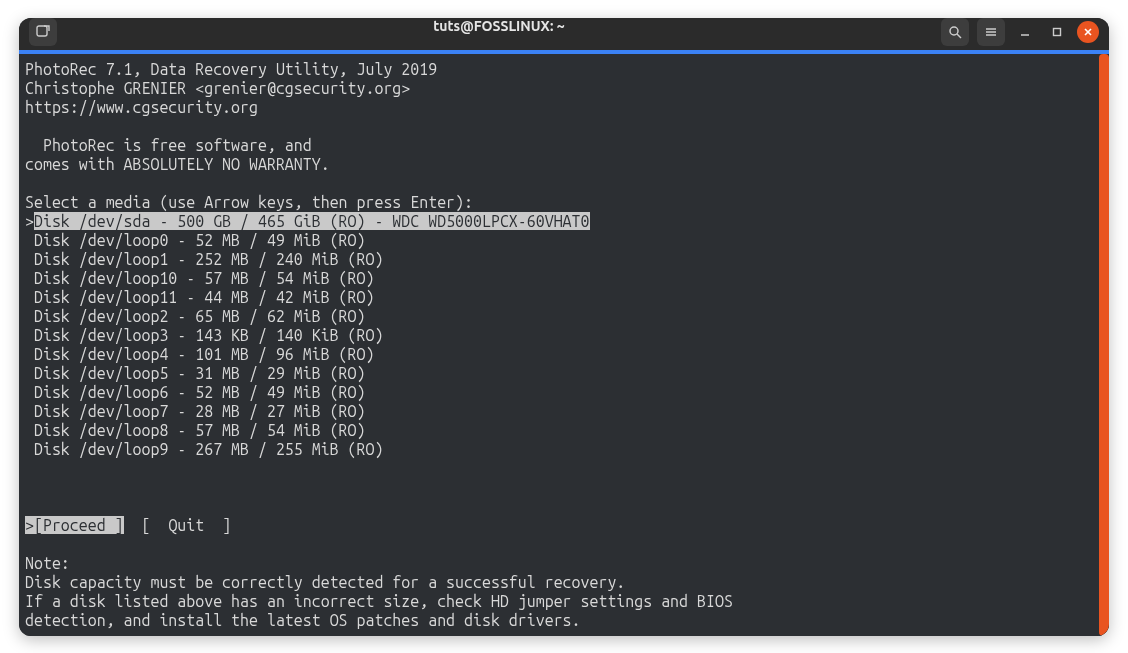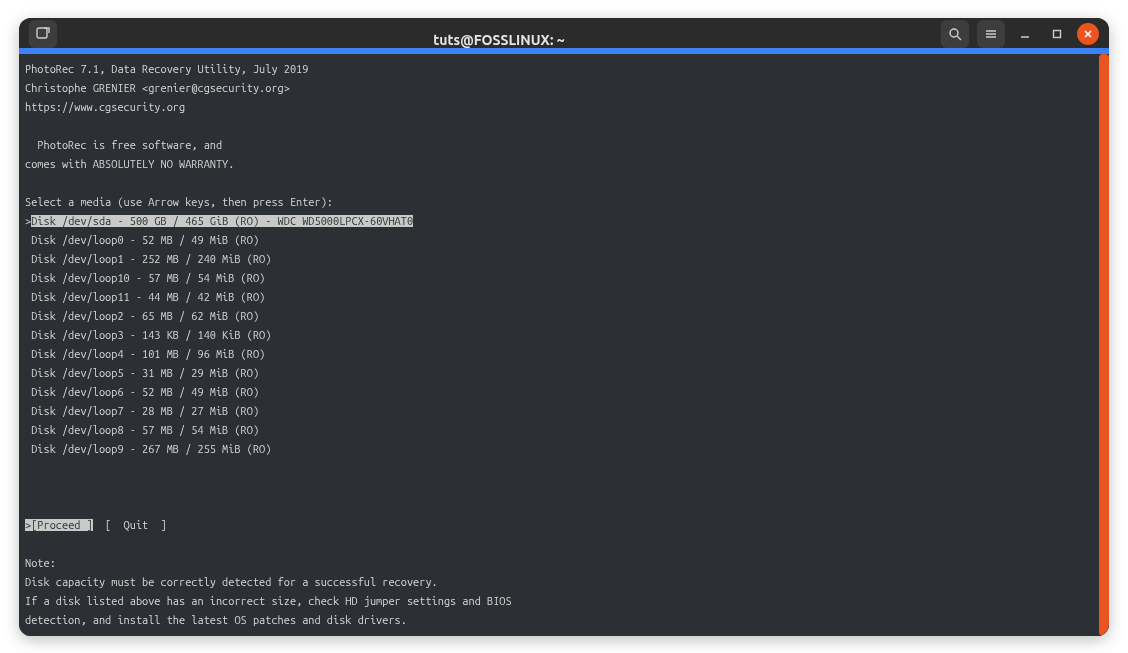--- a/index.html
+++ b/index.html
@@ -19,24 +19,24 @@
     border-radius: 12px;
     overflow: hidden;
     box-shadow: 0 4px 16px rgba(0,0,0,0.25);
     display: flex;
     flex-direction: column;
   }
   .titlebar {
     height: 38px;
     background: #2b2b2b;
     display: flex;
-    align-items: flex-end;
+    align-items: flex-start;
     padding: 0 10px;
     gap: 8px;
-    border-bottom: 6px solid #3b82f6;
+    border-bottom: 4px solid #3b82f6;
   }
   .tb-left { display:flex; align-items:center; gap:8px;}
   .tb-btn-square {
     width: 28px; height: 28px;
     background: #3d3d3d;
     border-radius: 6px;
     display:flex; align-items:center; justify-content:center;
     color:#ddd;
   }
   .tb-title {
@@ -71,21 +71,21 @@
   }
   .terminal-wrap {
     flex:1;
     display:flex;
     background:#2c2f33;
   }
   .terminal {
     flex:1;
     padding: 6px 6px 6px 6px;
     color:#d9d9d9;
-    font-size:11px;
+    font-size:16px;
     line-height:19px;
     white-space: pre;
     overflow:hidden;
     font-family: "Ubuntu Mono","DejaVu Sans Mono","Courier New",monospace;
   }
   .scrollbar {
     width:10px;
     background:#2c2f33;
     display:flex; flex-direction:column;
   }

